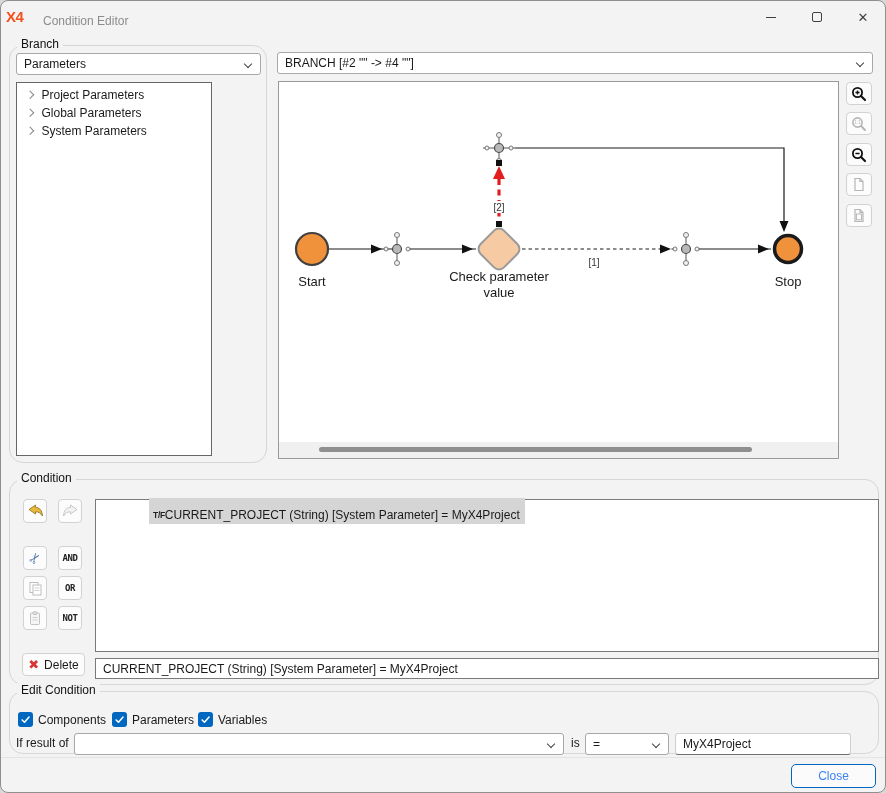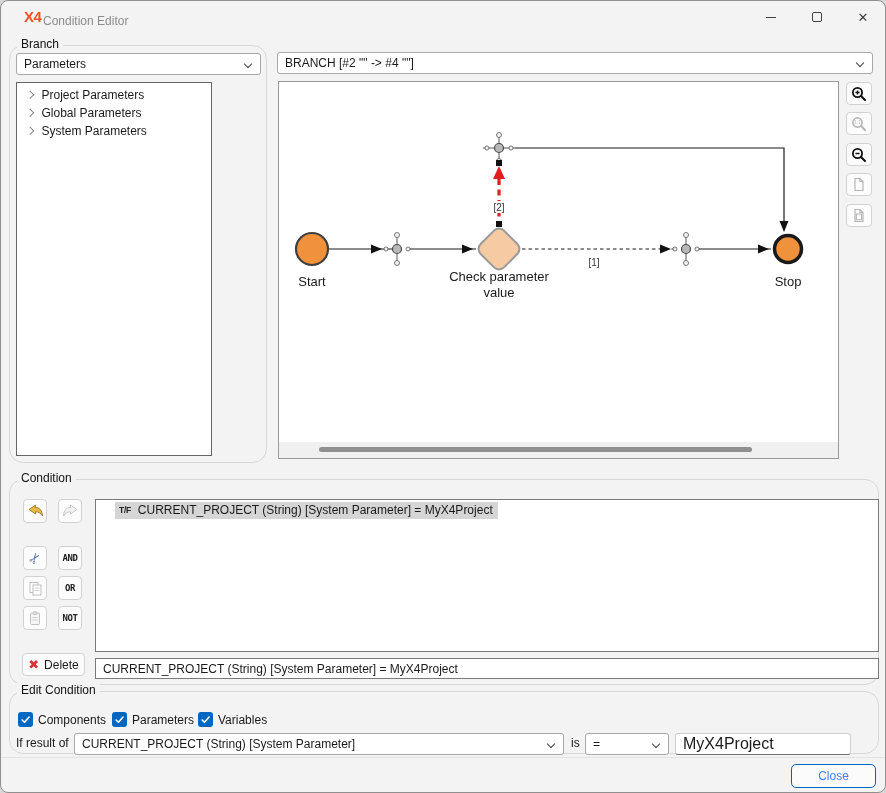--- a/index.html
+++ b/index.html
@@ -4,53 +4,53 @@
 <style>
   * { box-sizing: border-box; margin: 0; padding: 0; }
   html,body { background:#d8d8d8; font-family:"Liberation Sans", sans-serif; }
   .window{
     position:relative; width:886px; height:793px; background:#f3f3f3;
     border:1px solid #8f8f8f; border-radius:8px; overflow:hidden;
     font-size:12px; color:#1a1a1a;
   }
   
   .titlebar{ position:absolute; left:0; top:0; width:100%; height:32px; }
-  .logo{ position:absolute; left:23px; top:7px; font-size:15px; font-weight:800; color:#F3501F; letter-spacing:-0.5px; }
+  .logo{ position:absolute; left:5px; top:7px; font-size:15px; font-weight:800; color:#F3501F; letter-spacing:-0.5px; }
   .win-title{ position:absolute; left:42px; top:13px; font-size:12px; color:#8c8c8c; }
   .win-btn{ position:absolute; top:0; width:46px; height:32px; display:flex; align-items:center; justify-content:center; color:#404040; }
   .win-min{ left:747px; } .win-max{ left:793px; } .win-close{ left:839px; font-size:13px; }
   .min-glyph{ width:10px; height:0; border-top:1px solid #404040; }
   .max-glyph{ width:10px; height:10px; border:1px solid #404040; border-radius:2px; }
   
   .group{ position:absolute; border:1px solid #d6d6d6; border-radius:14px; }
   .group-label{ position:absolute; top:-9px; left:7px; background:#f3f3f3; padding:0 4px; font-size:12px; color:#111; white-space:nowrap; }
   
   .combo{ position:absolute; height:22px; background:#fff; border:1px solid #a8a8a8; border-radius:3px; display:flex; align-items:center; padding:0 22px 0 7px; white-space:nowrap; overflow:hidden; }
   .chev{ position:absolute; right:9px; top:7px; width:6px; height:6px; border-right:1.3px solid #444; border-bottom:1.3px solid #444; transform:rotate(45deg); }
-  .textbox{ position:absolute; height:22px; background:#fff; border:1px solid #cfcfcf; border-bottom:1px solid #6e6e6e; border-radius:3px; font-size:16px; padding:0 7px; font-family:"Liberation Sans", sans-serif; color:#1a1a1a; }
+  .textbox{ position:absolute; height:22px; background:#fff; border:1px solid #cfcfcf; border-bottom:1px solid #6e6e6e; border-radius:3px; font-size:12px; padding:0 7px; font-family:"Liberation Sans", sans-serif; color:#1a1a1a; }
   
   .tree{ position:absolute; background:#fff; border:1px solid #666; padding-top:3px; }
   .tree-item{ height:18px; display:flex; align-items:center; padding-left:10px; gap:9px; }
   .tree-chev{ width:5.5px; height:5.5px; border-right:1.4px solid #8a8a8a; border-bottom:1.4px solid #8a8a8a; transform:rotate(-45deg); flex:0 0 auto; }
   
   .canvas{ position:absolute; left:277px; top:80px; width:561px; height:378px; background:#fff; border:1px solid #999; }
   .hscroll{ position:absolute; left:0; bottom:0; width:100%; height:16px; background:#f0f0f0; }
   .hthumb{ position:absolute; left:40px; top:5px; width:433px; height:5px; background:#8f8f8f; border-radius:2.5px; }
   
   .cbtn{ position:absolute; left:845px; width:26px; height:23px; background:#fcfcfc; border:1px solid #d2d2d2; border-radius:4px; display:flex; align-items:center; justify-content:center; }
   
   .sbtn{ position:absolute; width:24px; height:24px; background:#fcfcfc; border:1px solid #d2d2d2; border-radius:4px; display:flex; align-items:center; justify-content:center; }
   .logic{ font-family:"DejaVu Sans Mono", monospace; font-size:9px; font-weight:bold; color:#222; letter-spacing:-0.5px; }
   .cut-glyph{ color:#5577aa; font-size:14px; transform:rotate(-55deg); line-height:1; }
   .del-btn{ position:absolute; left:12px; top:173px; width:63px; height:23px; background:#fcfcfc; border:1px solid #d2d2d2; border-radius:4px; display:flex; align-items:center; justify-content:center; gap:5px; }
   .del-x{ color:#d83434; font-size:13px; line-height:1; }
   
   .clist{ position:absolute; left:85px; top:19px; width:784px; height:153px; background:#fff; border:1px solid #7a7a7a; padding:1px 0 0 19px; }
   .crow{ height:19px; display:flex; align-items:center; }
-  .crow-hl{ display:inline-flex; align-items:center; gap:7px; background:#d5d5d5; padding:1px 5px 2px 4px; }
+  .crow-hl{ display:inline-flex; align-items:center; background:#d5d5d5; padding:10px 5px 2px 4px;margin-left:34px; }
   .tf{ font-size:8.5px; font-weight:bold; color:#222; letter-spacing:-0.3px; }
   .expr{ position:absolute; left:85px; top:178px; width:784px; height:21px; background:#fff; border:1px solid #7a7a7a; display:flex; align-items:center; padding-left:7px; }
   
   .cb-item{ position:absolute; top:20px; display:flex; align-items:center; gap:5px; }
   .cbx{ width:15px; height:15px; background:#0067C0; border-radius:3px; display:flex; align-items:center; justify-content:center; flex:0 0 auto; }
   .if-label{ position:absolute; left:6px; top:44px; }
   .is-label{ position:absolute; left:561px; top:44px;text-align:right; }
   
   .footer-sep{ position:absolute; left:0; top:756px; width:100%; border-top:1px solid #e3e3e3; }
   .close-btn{ position:absolute; left:790px; top:763px; width:85px; height:24px; background:#fbfbfb; border:1px solid #0067C0; border-radius:5px; display:flex; align-items:center; justify-content:center; font-size:12px; color:#3b82f6; }
@@ -296,21 +296,20 @@
       <span class="cbx">
         <svg width="11" height="11" viewBox="0 0 13 13">
             <polyline points="2.5,7 5.3,9.8 10.7,3.6" fill="none" stroke="#fff" stroke-width="1.8" stroke-linecap="round" stroke-linejoin="round"></polyline>
           </svg>
       </span>
       <span>Variables</span>
     </div>
 
     <span class="if-label">If result of</span>
     <div class="combo" style="left:64px; top:41px; width:490px;">
-      <span>CURRENT_PROJECT (String) [System Parameter]</span>
       <span class="chev"></span>
     </div>
     <span class="is-label">is</span>
     <div class="combo" style="left:575px; top:41px; width:84px;">
       <span>=</span>
       <span class="chev"></span>
     </div>
     <input class="textbox" style="left: 665px; top: 41px; width: 176px;" value="MyX4Project">
   </div>
 

